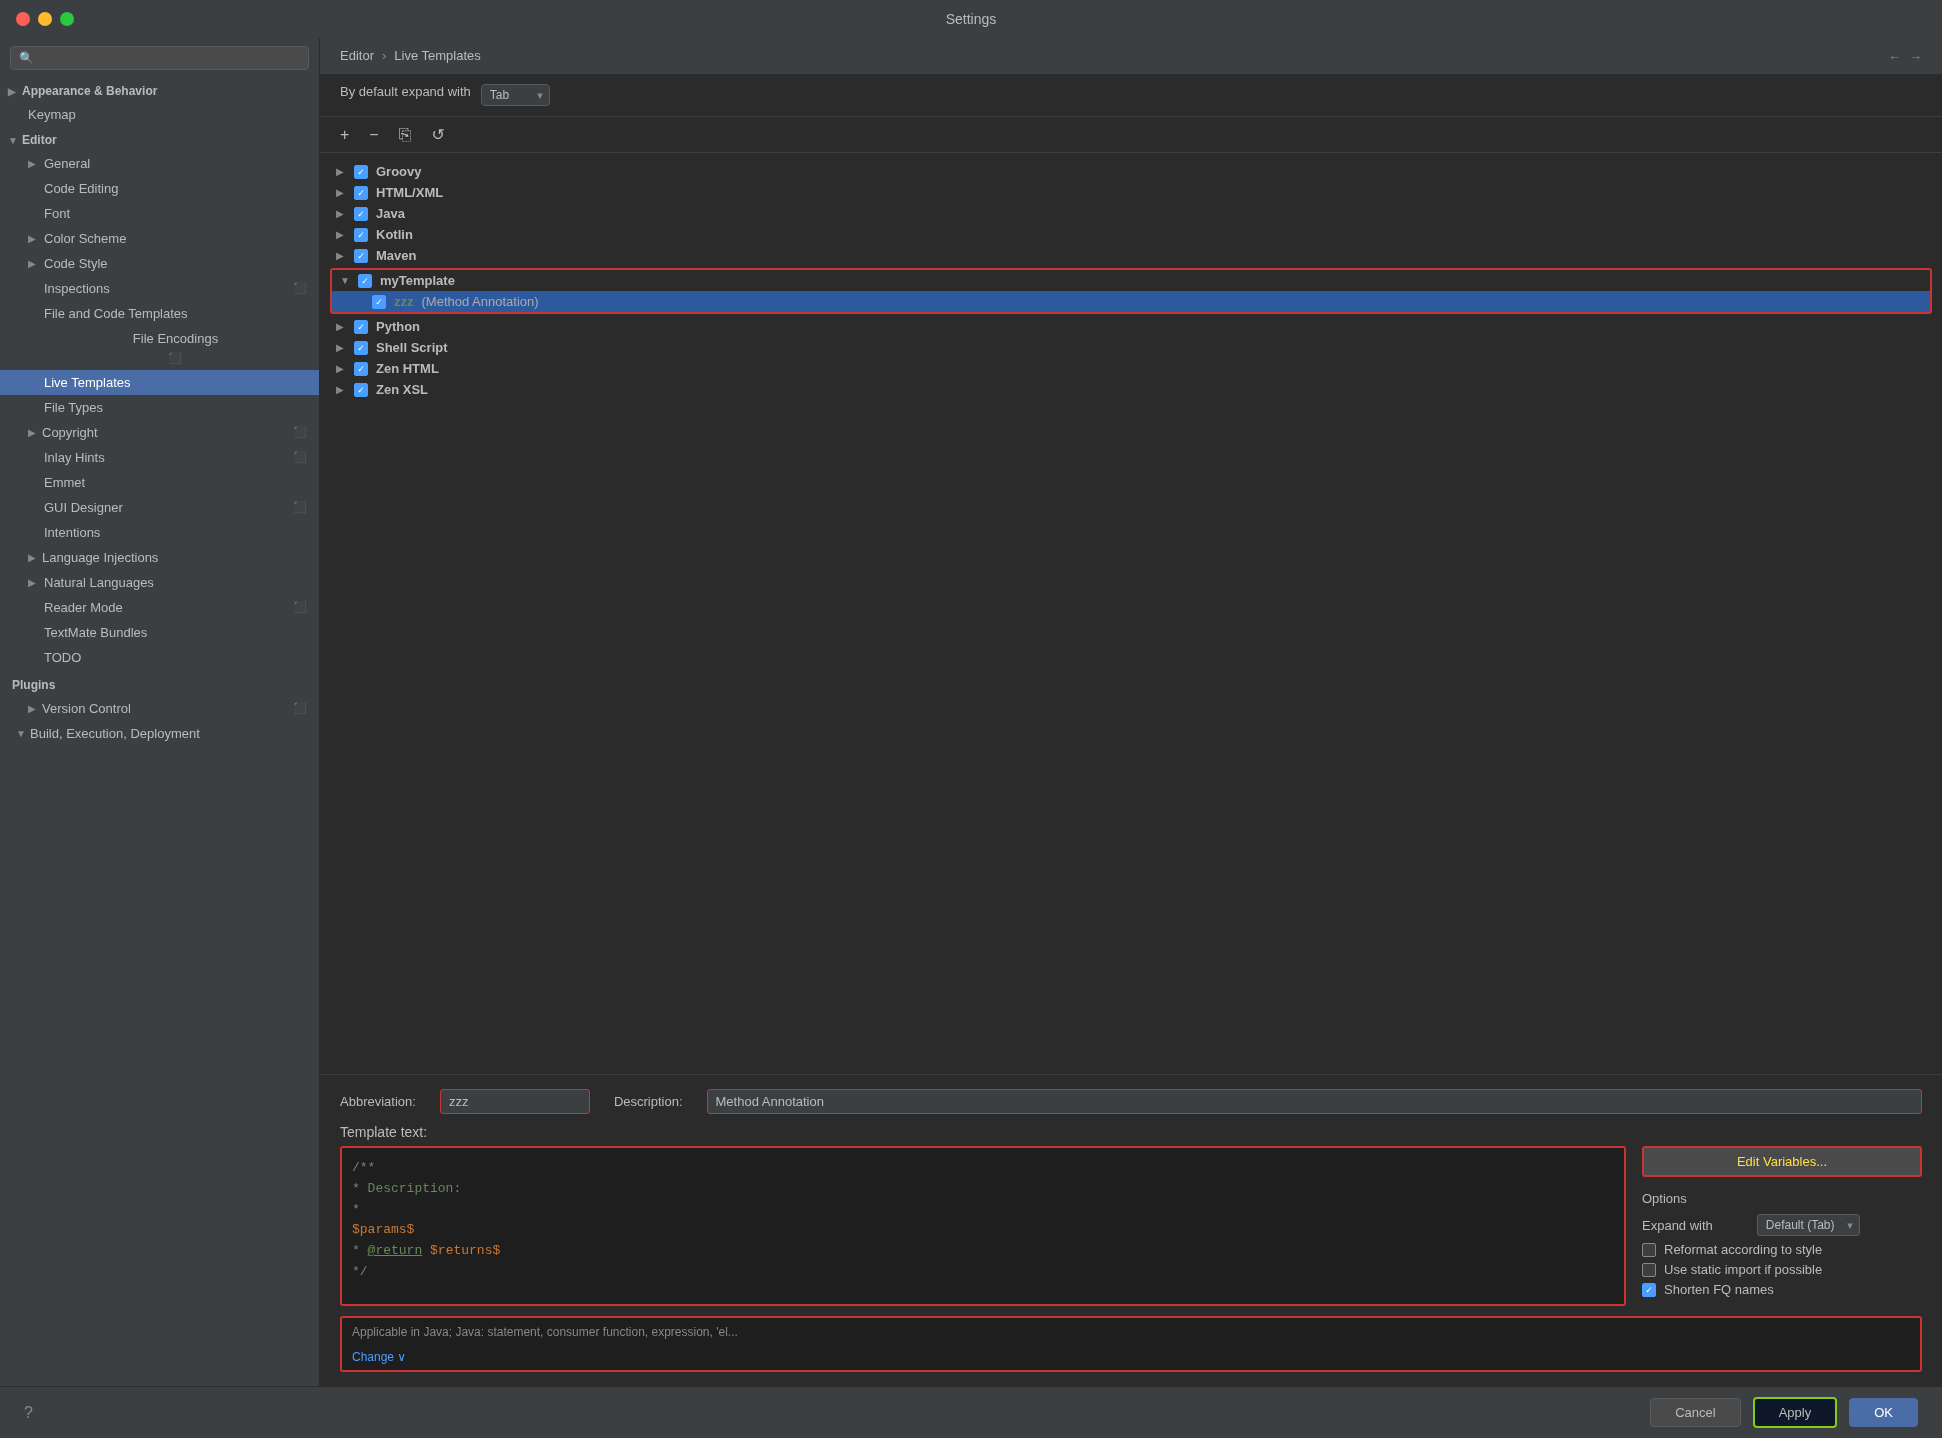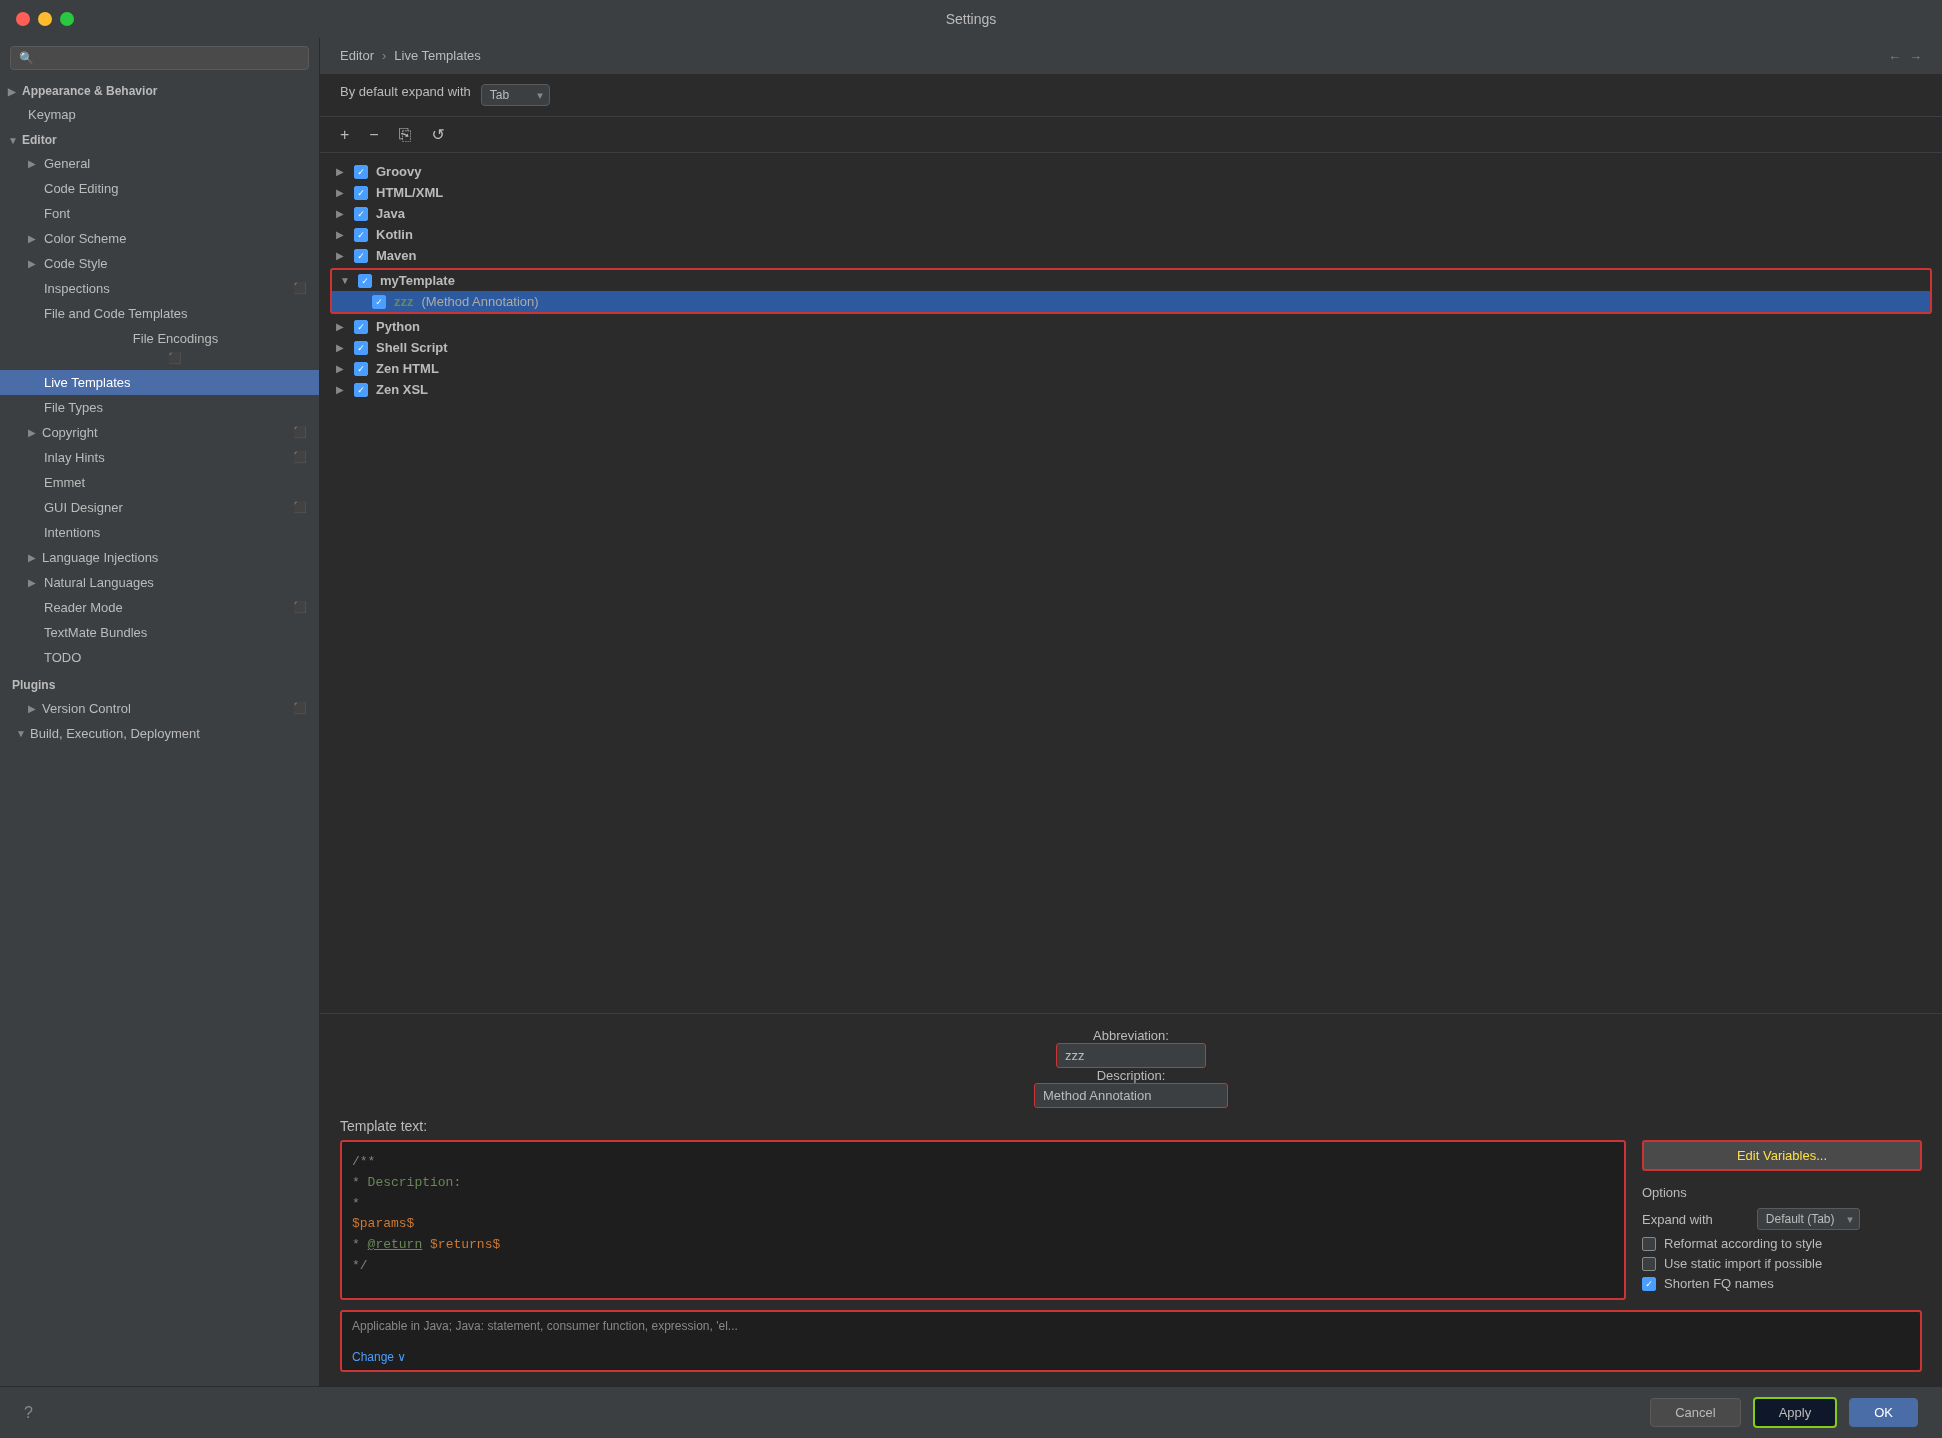--- a/index.html
+++ b/index.html
@@ -267,23 +267,22 @@
     .editor-section {
       border-top: 1px solid #3c3f41;
       padding: 14px 20px;
       background: #2b2b2b;
       flex-shrink: 0;
     }
 
     .abbrev-row {
       display: flex;
       align-items: center;
-      gap: 0;
+      gap: 24px;
       margin-bottom: 10px;
-      flex-direction: column;
     }
     .abbrev-label { color: #bbbbbb; font-size: 13px; }
     .abbrev-input {
       background: #3c3f41;
       border: 1px solid #cc3333;
       color: #bbbbbb;
       padding: 4px 8px;
       border-radius: 3px;
       font-size: 13px;
       width: 150px;
@@ -739,21 +738,21 @@
               <span>Shorten FQ names</span>
             </div>
           </div>
         </div>
       </div>
 
       <div class="applicable-bar" style="margin-top: 10px; border: 2px solid #cc3333; border-radius:3px; padding: 6px 10px; background:#1e1e1e;">
         <div>
           <span class="applicable-text">Applicable in Java; Java: statement, consumer function, expression, 'el...</span>
         </div>
-        <div style="margin-top:16px;">
+        <div style="margin-top:10px;">
           <a class="applicable-link" href="#">Change ∨</a>
         </div>
       </div>
 
     </div>
   </div>
 </div>
 
 <div class="action-bar" style="position:relative;">
   <span class="help-icon">?</span>

